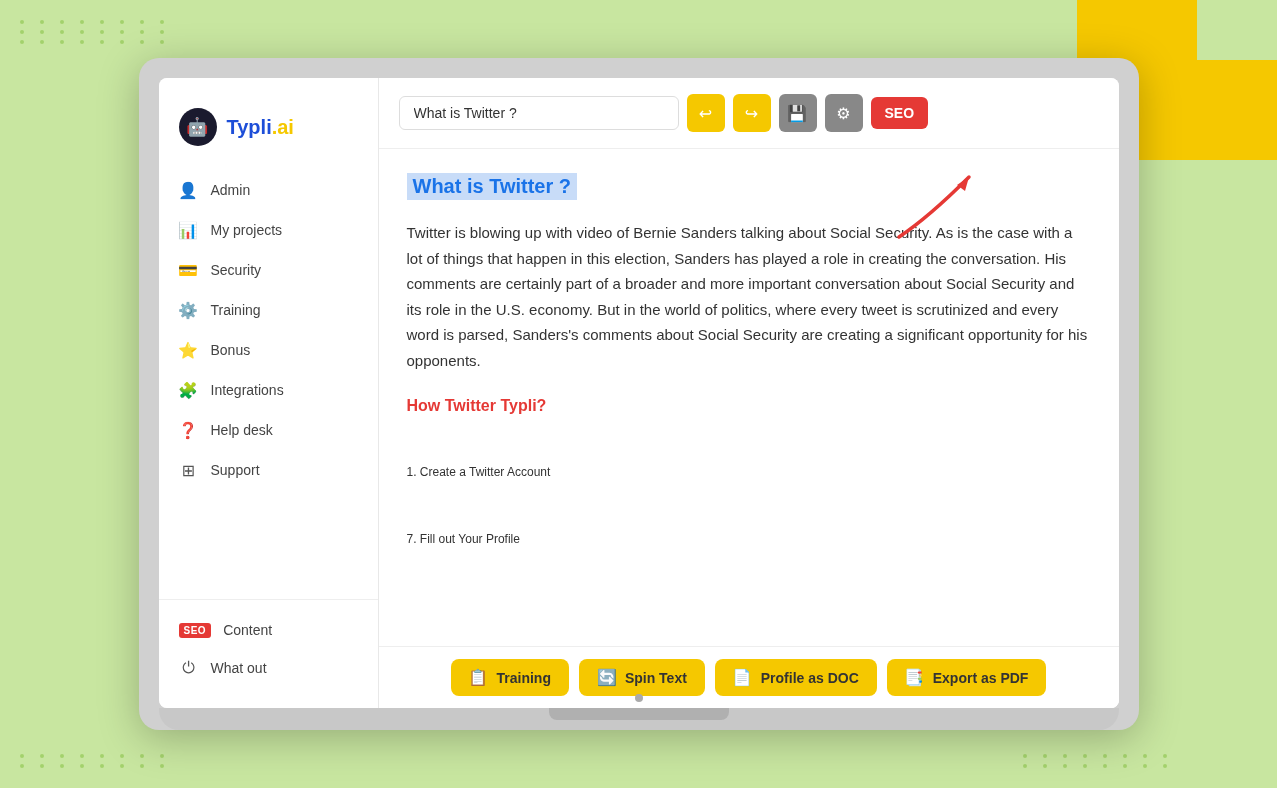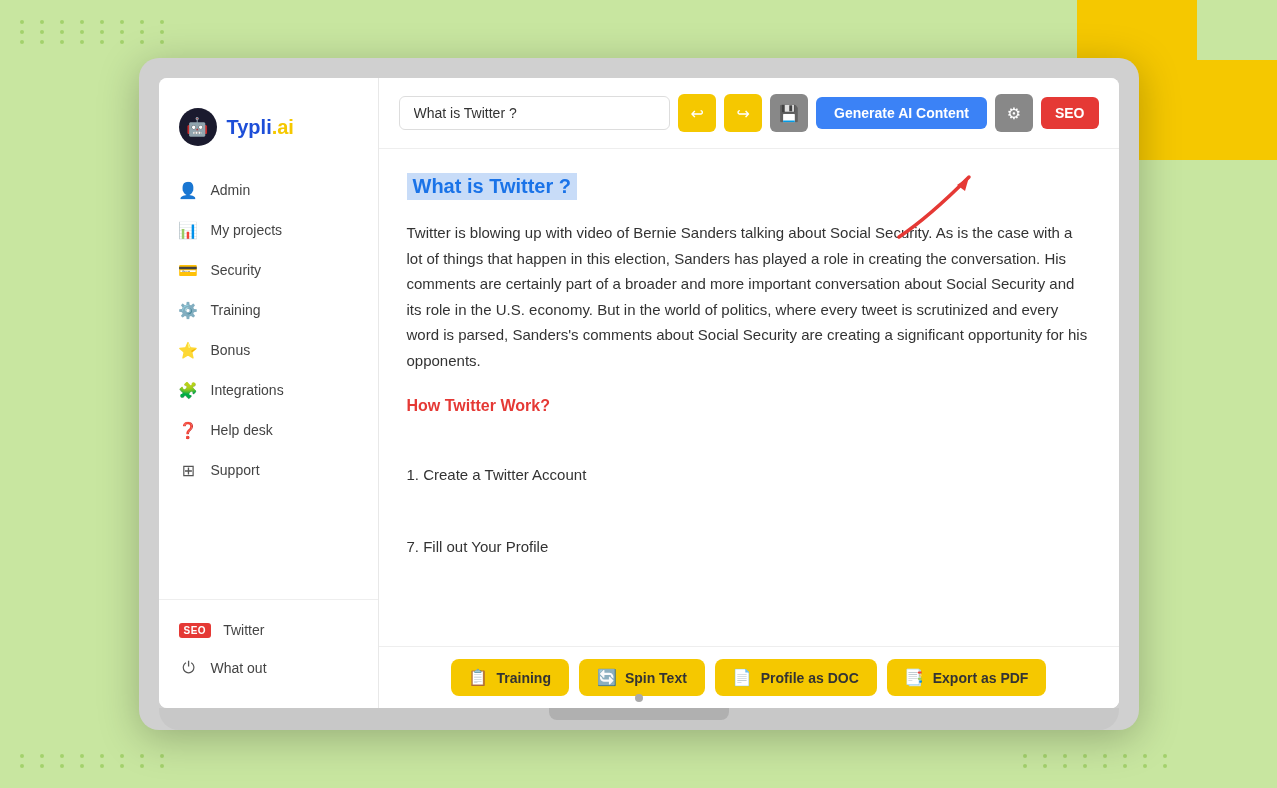--- a/index.html
+++ b/index.html
@@ -230,21 +230,21 @@
       color: #333;
       margin-bottom: 24px;
     }
     .content-subtitle-red {
       color: #e53935;
       font-size: 16px;
       font-weight: 700;
       margin-bottom: 16px;
     }
     .content-list-item {
-      font-size: 15px;
+      font-size: 12px;
       color: #333;
       margin-bottom: 16px;
       line-height: 1.6;
       margin-top: 48px;
     }
 
     
     .arrow-container {
       position: absolute;
       top: 10px;
@@ -402,53 +402,52 @@
         <span>Help desk</span>
       </div>
       <div class="nav-item">
         <span class="nav-icon">⊞</span>
         <span>Support</span>
       </div>
 
       <div class="sidebar-bottom">
         <div class="nav-item">
           <span class="seo-badge">SEO</span>
-          <span>Twitter</span>
+          <span>Content</span>
         </div>
         <div class="nav-item">
           <span class="nav-icon">⏻</span>
           <span>What out</span>
         </div>
       </div>
     </div>
 
     <div class="main">
 
       <div class="toolbar">
         <input class="search-input" type="text" value="What is Twitter ?" style="">
         <button class="toolbar-btn btn-yellow">↩</button>
         <button class="toolbar-btn btn-yellow">↪</button>
         <button class="toolbar-btn btn-gray">💾</button>
-        <button class="btn-generate">Generate AI Content</button>
         <button class="toolbar-btn btn-gray">⚙</button>
         <button class="btn-seo">SEO</button>
       </div>
 
       <div class="content-area" style="position:relative;">
         
         <div class="arrow-container" style="position:absolute; top:8px; right:100px; pointer-events:none; z-index:10;">
           <svg width="130" height="90" viewBox="0 0 130 90" fill="none" xmlns="http://www.w3.org/2000/svg">
             <path d="M 10 80 Q 40 60 80 20" stroke="#e53935" stroke-width="3.5" fill="none" stroke-linecap="round"></path>
             <polygon points="80,20 68,28 76,34" fill="#e53935"></polygon>
           </svg>
         </div>
 
         <div class="content-title-blue" style="color:#1a73e8; background:#c8dcf8; font-size:20px; font-weight:700; display:inline-block; padding:2px 6px; margin-bottom:20px;">What is Twitter ?</div>
         <p class="content-body">Twitter is blowing up with video of Bernie Sanders talking about Social Security. As is the case with a lot of things that happen in this election, Sanders has played a role in creating the conversation. His comments are certainly part of a broader and more important conversation about Social Security and its role in the U.S. economy. But in the world of politics, where every tweet is scrutinized and every word is parsed, Sanders's comments about Social Security are creating a significant opportunity for his opponents.</p>
-        <div class="content-subtitle-red">How Twitter Work?</div>
+        <div class="content-subtitle-red">How Twitter Typli?</div>
         <div class="content-list-item">1. Create a Twitter Account</div>
         <div class="content-list-item">7. Fill out Your Profile</div>
       </div>
 
       <div class="action-bar">
         <button class="action-btn">
           <span class="action-btn-icon">📋</span>
           <span>Training</span>
         </button>
         <button class="action-btn">

